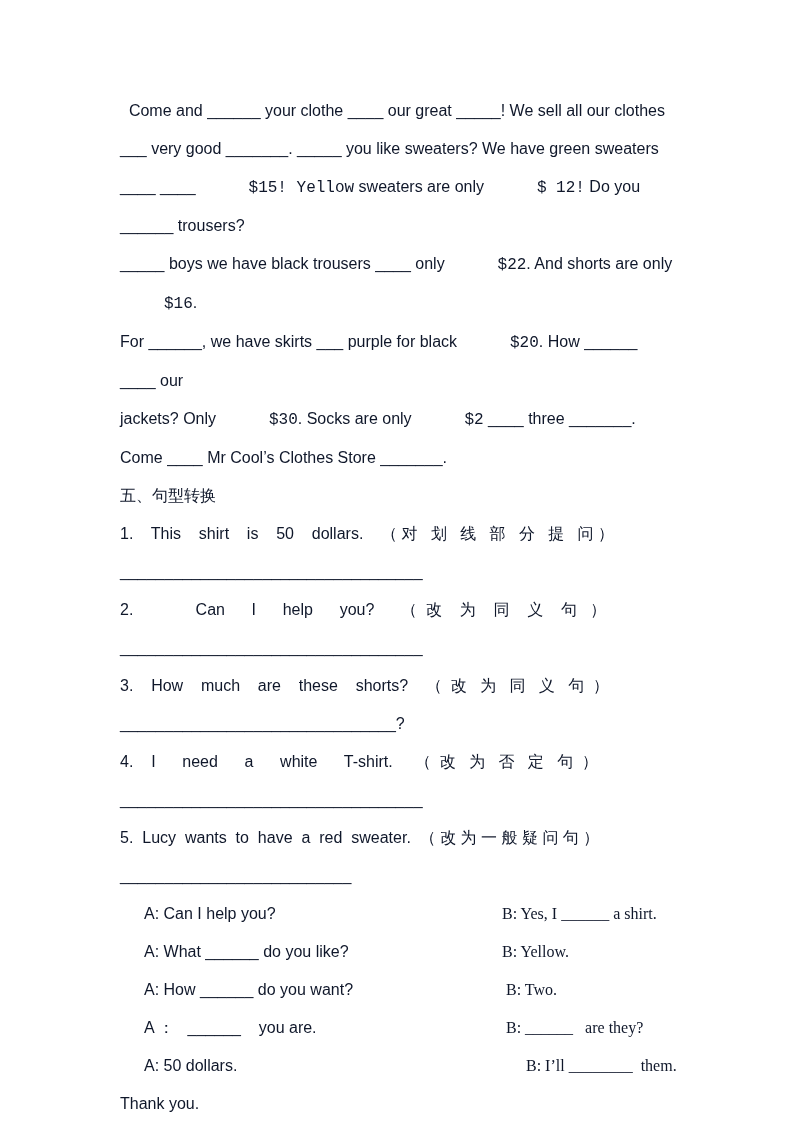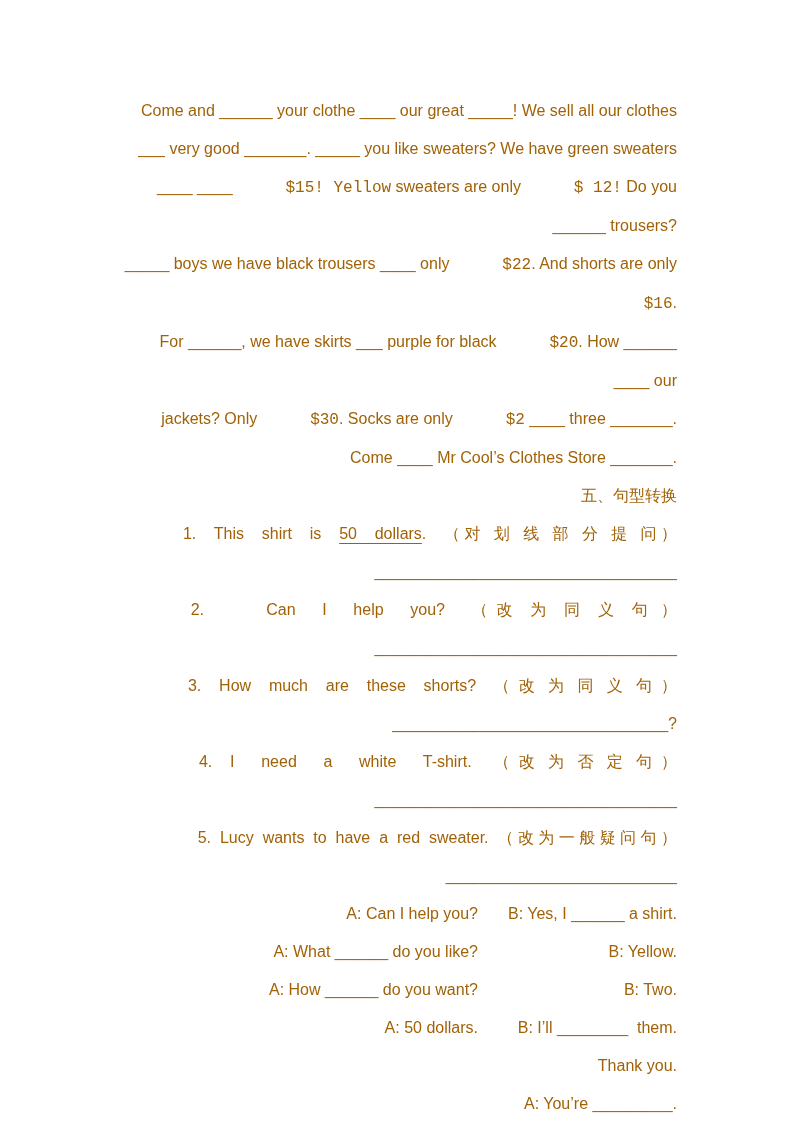--- a/index.html
+++ b/index.html
@@ -1,30 +1,29 @@
 <!DOCTYPE html>
 <html><head>
 <meta charset="utf-8">
 <style>
   html,body{margin:0;padding:0;background:#ffffff;}
   .page{
     width:793px;height:1122px;box-sizing:border-box;
     padding:92px 116px 0 120px;
     font-family:"Liberation Sans","DejaVu Sans",sans-serif;
-    font-size:16px;color:#a16207;background:#ffffff;
+    font-size:16px;color:#0f172a;background:#ffffff;
     overflow:hidden;
-    text-align:right;
   }
   .line{line-height:38px;min-height:38px;white-space:pre-wrap;}
   .mono{font-family:"Liberation Mono","DejaVu Sans Mono",monospace;margin-left:44px;}
-  .u{text-decoration:underline;text-underline-offset:4px;}
+  .u{text-underline-offset:4px;}
   .heading{line-height:38px;white-space:pre-wrap;}
   .drow{display:flex;}
-  .acol{flex:0 0 358px;white-space:pre-wrap;}
-  .bcol{flex:1;white-space:pre-wrap;}
+  .acol{flex:0 0 358px;white-space:pre-wrap;margin-left:24px;}
+  .bcol{flex:1;white-space:pre-wrap;font-family:Liberation Serif, serif;}
 </style>
 </head>
 <body>
 
 <div class="page">
 
   <div id="cloze">
       <div class="line"><span>  Come and ______ your clothe ____ our great _____! We sell all our clothes</span></div>
       <div class="line"><span>___ very good _______. _____ you like sweaters? We have green sweaters</span></div>
       <div class="line"><span>____ ____  </span><span class="mono">$15! Yellow</span><span> sweaters are only  </span><span class="mono">$ 12!</span><span> Do you ______ trousers?</span></div>
@@ -47,20 +46,21 @@
       <div class="line">__________________________________</div>
       <div class="line"><span>5.  Lucy  wants  to  have  a  red  sweater.  （ 改 为 一 般 疑 问 句 ）</span><span class="u"></span><span></span></div>
       <div class="line">__________________________</div>
     </div>
 
 
   <div id="s6-rows">
       <div class="drow line"><span class="acol">A: Can I help you?</span><span class="bcol">B: Yes, I ______ a shirt.</span></div>
       <div class="drow line"><span class="acol">A: What ______ do you like?</span><span class="bcol">B: Yellow.</span></div>
       <div class="drow line"><span class="acol">A: How ______ do you want?</span><span class="bcol"> B: Two.</span></div>
+      <div class="drow line"><span class="acol">A ：   ______    you are.</span><span class="bcol"> B: ______   are they?</span></div>
       <div class="drow line"><span class="acol">A: 50 dollars.</span><span class="bcol">      B: I’ll ________  them.</span></div>
     </div>
 
   <div class="line">Thank you.</div>
 
   <div class="line">A: You’re _________.</div>
 
 </div>
 
 </body></html>

